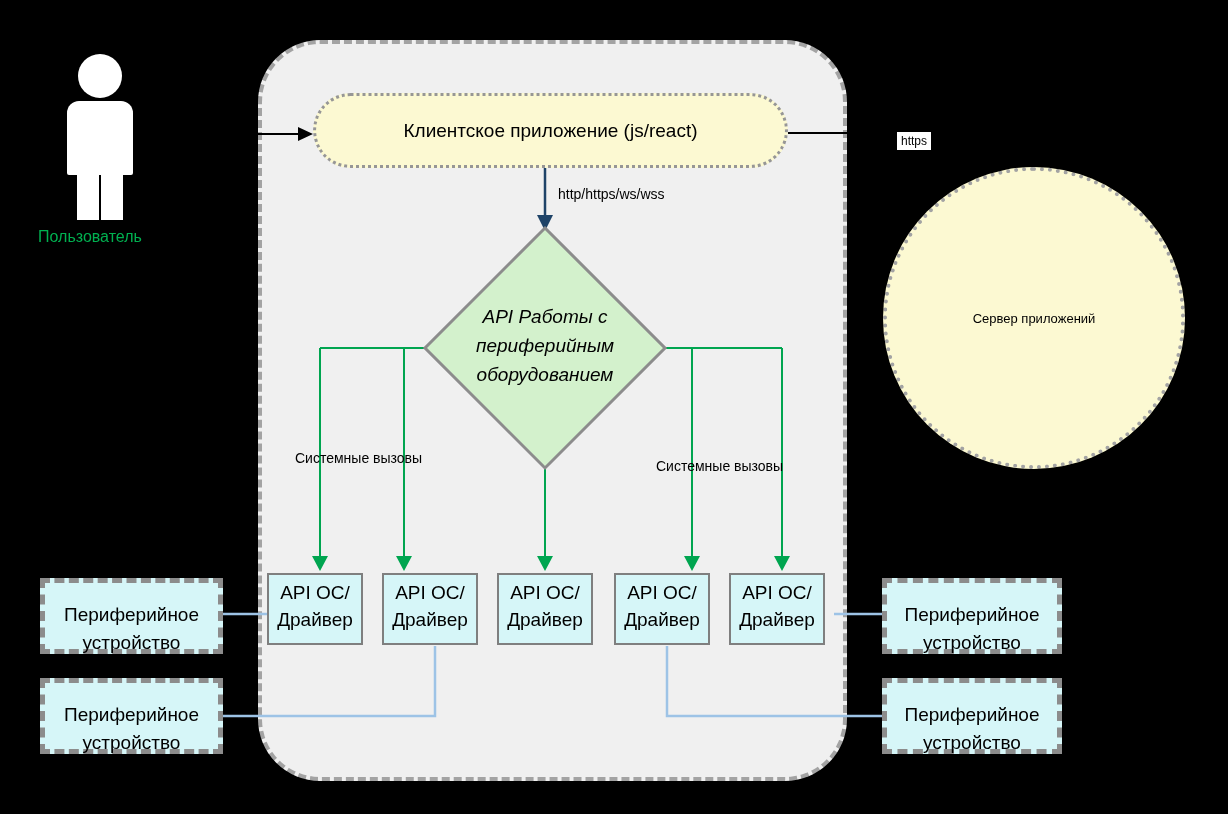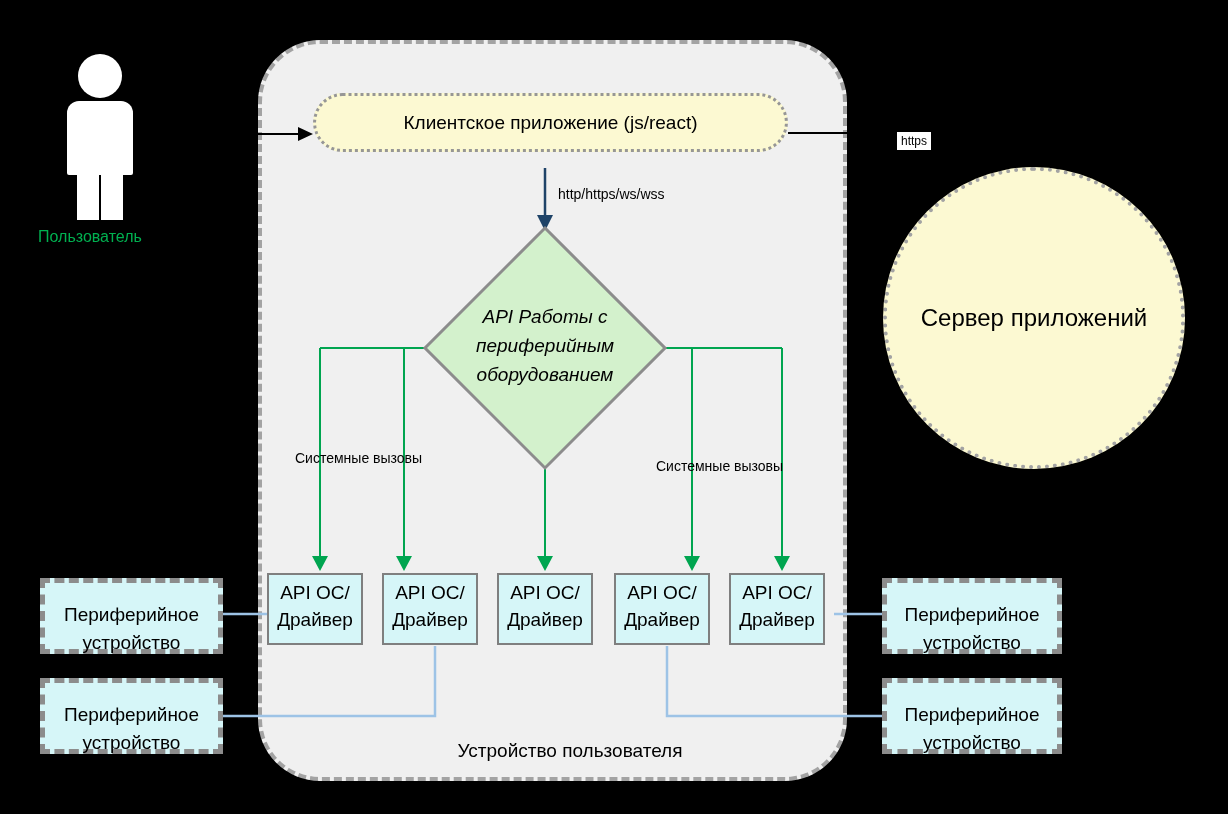--- a/index.html
+++ b/index.html
@@ -18,34 +18,34 @@
   #stage *{box-sizing:border-box;}
   .abs{position:absolute;}
 
   .device-container{
     left:258px;top:40px;width:589px;height:741px;
     background:var(--container_fill);
     border:4px dashed var(--container_border);
     border-radius:62px;
   }
   .client-pill{
-    left:313px;top:93px;width:475px;height:59px;
+    left:313px;top:93px;width:475px;height:75px;
     background:var(--node_yellow);
     border:3px dotted var(--node_yellow_border);
     border-radius:40px;
     display:flex;align-items:center;justify-content:center;
     font-size:19px;
   }
   .server-circle{
     left:883px;top:167px;width:302px;height:302px;
     background:var(--node_yellow);
     border:4px dotted var(--container_border);
     border-radius:50%;
     display:flex;align-items:center;justify-content:center;
-    font-size:24px;
+    font-size:13px;
   }
   .https-label{
     left:897px;top:132px;
     background:var(--https_label_bg);
     font-size:12px;padding:2px 4px;line-height:1.2;
   }
   .edge-label{font-size:14px;white-space:nowrap;}
   .lbl-protocols{left:558px;top:186px;}
   .lbl-syscalls-left{left:295px;top:450px;}
   .lbl-syscalls-right{left:656px;top:458px;}
@@ -189,15 +189,14 @@
   <div class="abs peripheral-box pright prow2">
     <span>Периферийное</span>
     <span>устройство</span>
   </div>
 
   <div class="abs server-circle">
     <span>Сервер приложений</span>
   </div>
   <div class="abs https-label">https</div>
 
-  <div class="abs device-title">Устройство пользователя</div>
 
 </div>
 
 </body></html>

